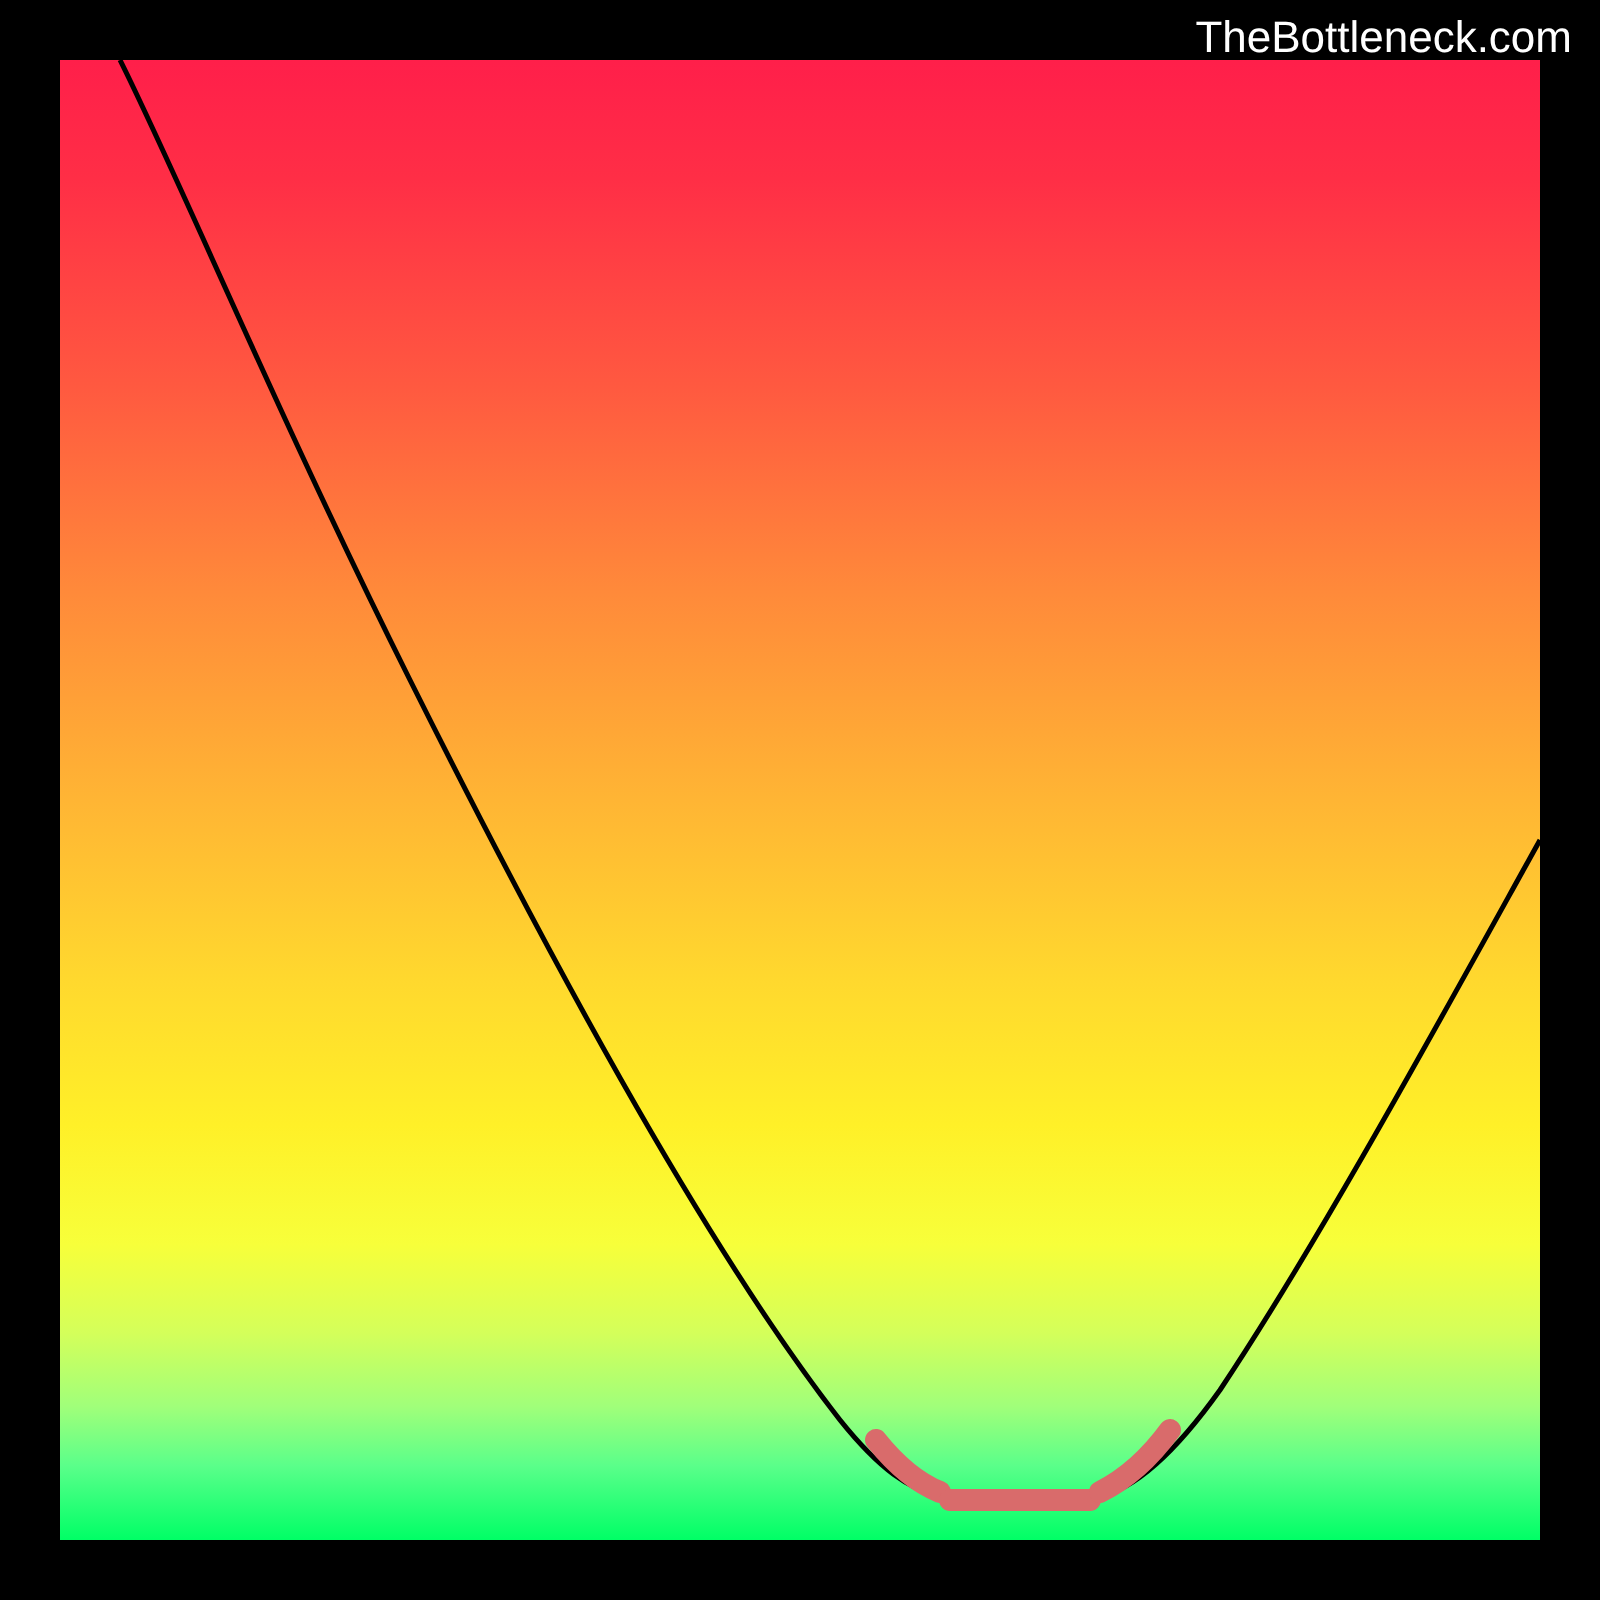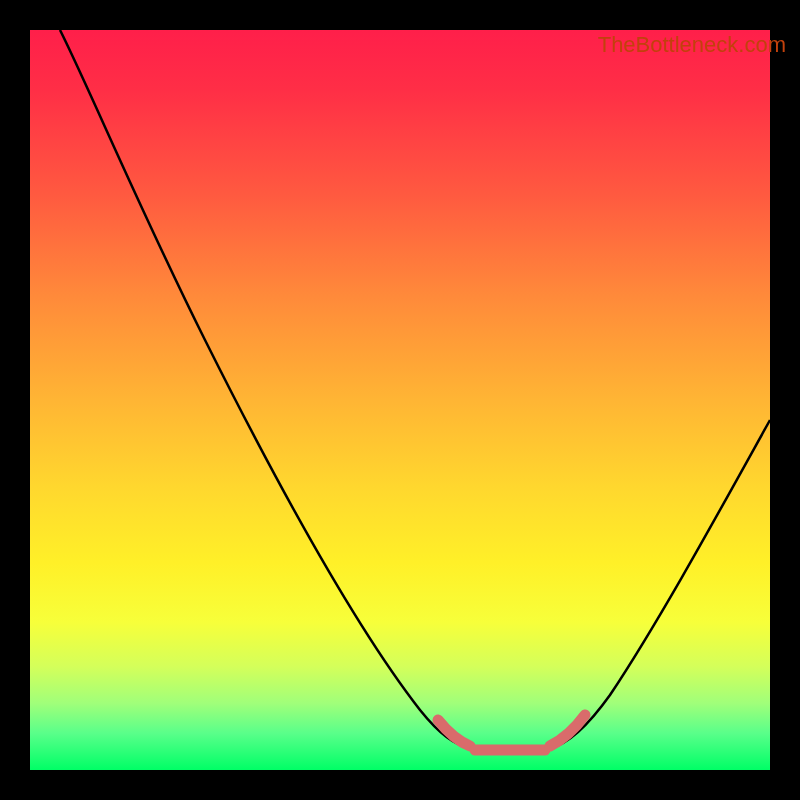--- a/index.html
+++ b/index.html
@@ -7,25 +7,24 @@
     width: 800px;
     height: 800px;
     background: #000;
     position: relative;
     font-family: Arial, sans-serif;
   }
   .watermark {
     position: absolute;
     top: 6px;
     right: 14px;
-    color: #c2410c;
+    color: #ffffff;
     font-size: 22px;
     font-weight: 500;
     z-index: 10;
-    margin-top: 26px;
   }
   .plot-area {
     position: absolute;
     left: 30px;
     top: 30px;
     width: 740px;
     height: 740px;
     background: linear-gradient(to bottom,
       #ff1f4a 0%,
       #ff2e46 8%,

